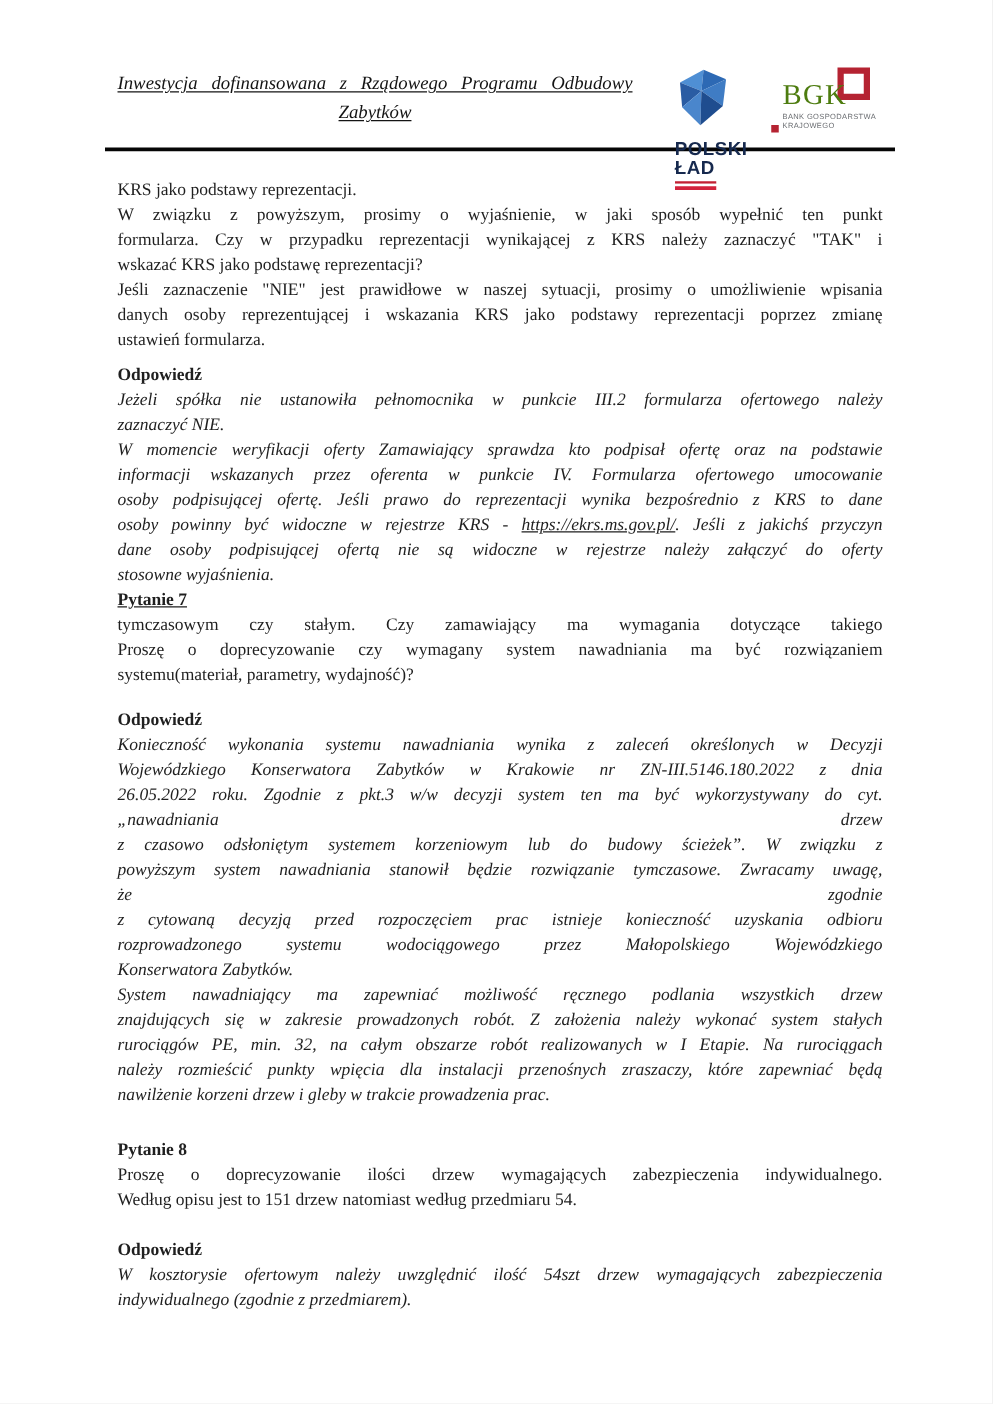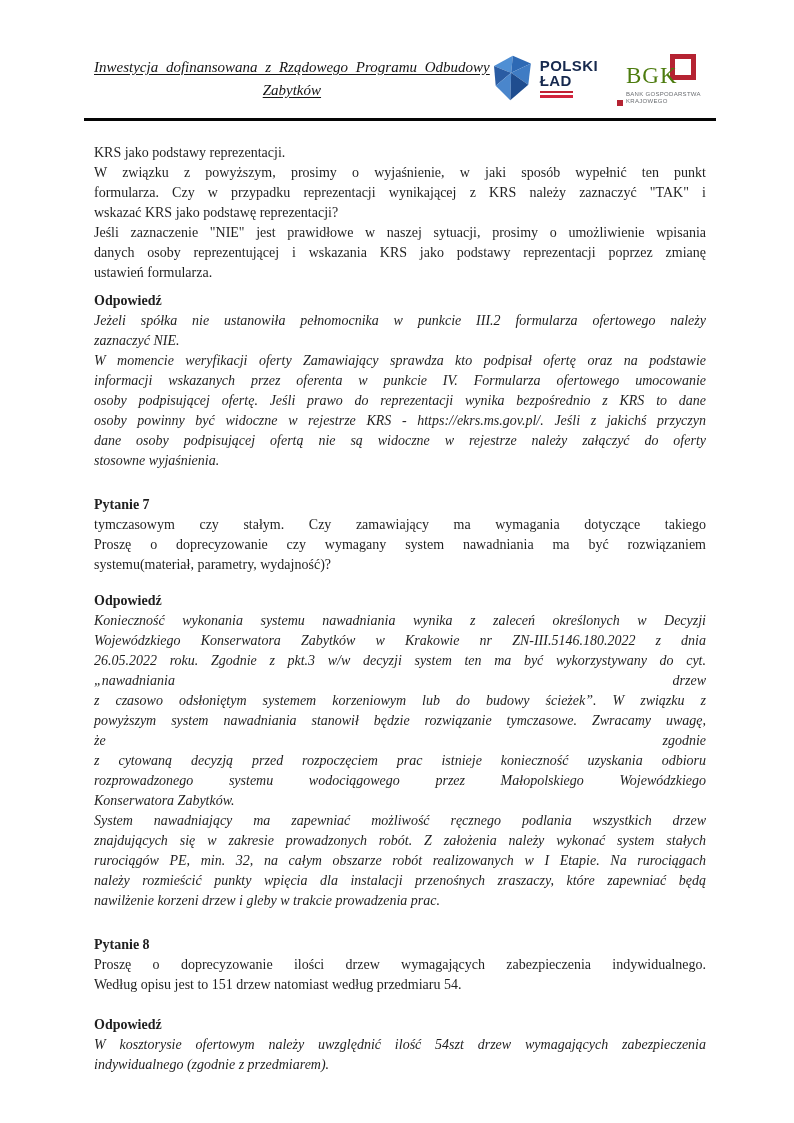--- a/index.html
+++ b/index.html
@@ -16,21 +16,21 @@
   }
 
   
   .doc-header { display:flex; justify-content:space-between; align-items:flex-start; height:58px; }
   .funding-note { width:412px; font-style:italic; font-size:15px; line-height:23px; color:#141414; }
   .funding-note .hline { display:block; text-decoration:underline; text-underline-offset:2px;text-align:center; }
   .funding-note .stretch { text-align:justify; text-align-last:justify; }
 
   .logos { display:flex; gap:22px; margin-top:-2px; }
 
-  .pl-logo { display:flex; gap:6px; }
+  .pl-logo { display:flex; gap:6px;flex-direction:column; }
   .pl-shield svg { width:44px; height:48px; display:block; }
   .pl-textcol { padding-top:4px; }
   .pl-text { font-family:"Liberation Sans", sans-serif; font-weight:bold; font-size:15px; line-height:15px; letter-spacing:.4px; color:#16294e; }
   .pl-stripes { width:33px; margin-top:3px; }
   .pl-stripe-a { height:2px; background:#c22033; }
   .pl-stripe-gap { height:2px; background:#ffffff; }
   .pl-stripe-b { height:3px; background:#d2233c; }
 
   .bgk-logo { position:relative; width:86px; height:56px; }
   .bgk-square { position:absolute; top:0; right:10px; width:16px; height:16px; border:5px solid #b52332; }
@@ -39,21 +39,21 @@
   .bgk-dot { position:absolute; left:-3px; top:46px; width:6px; height:6px; background:#b52332; }
 
   .rule { height:3px; background:#050505; margin:4px -10px 0 -10px; }
 
   
   .doc-body { margin-top:22px; font-size:14px; line-height:20px; }
   .heading { font-weight:bold; }
   .para.italic { font-style:italic; }
   .para .line { text-align:justify; text-align-last:justify; }
   .para .line.lastline { text-align-last:left; }
-  .doc-link { color:#1f1f1f; cursor:pointer; }
+  .doc-link { text-decoration:underline; color:#1f1f1f; cursor:pointer; }
 </style>
 </head>
 <body>
 
 <div class="page">
 
   <div class="doc-header">
     <div class="funding-note">
       <span class="hline stretch">Inwestycja dofinansowana z Rządowego Programu Odbudowy</span>
       <span class="hline">Zabytków</span>
@@ -114,21 +114,21 @@
         <div class="line lastline">zaznaczyć NIE.</div>
       </div>
       <div class="para italic">
         <div class="line">W momencie weryfikacji oferty Zamawiający sprawdza kto podpisał ofertę oraz na podstawie</div>
         <div class="line">informacji wskazanych przez oferenta w punkcie IV. Formularza ofertowego umocowanie</div>
         <div class="line">osoby podpisującej ofertę. Jeśli prawo do reprezentacji wynika bezpośrednio z KRS to dane</div>
         <div class="line"><span>osoby powinny być widoczne w rejestrze KRS - </span><span class="doc-link">https://ekrs.ms.gov.pl/</span><span>. Jeśli z jakichś przyczyn</span></div>
         <div class="line">dane osoby podpisującej ofertą nie są widoczne w rejestrze należy załączyć do oferty</div>
         <div class="line lastline">stosowne wyjaśnienia.</div>
       </div>
-      <div class="heading" style="margin-top: 24px;">Pytanie 7</div>
+      <div class="heading" style=" text-decoration: underline;">Pytanie 7</div>
       <div class="para normal">
         <div class="line">tymczasowym czy stałym. Czy zamawiający ma wymagania dotyczące takiego</div>
         <div class="line">Proszę o doprecyzowanie czy wymagany system nawadniania ma być rozwiązaniem</div>
         <div class="line lastline">systemu(materiał, parametry, wydajność)?</div>
       </div>
       <div class="heading" style="margin-top: 16px;">Odpowiedź</div>
       <div class="para italic">
         <div class="line">Konieczność wykonania systemu nawadniania wynika z zaleceń określonych w Decyzji</div>
         <div class="line">Wojewódzkiego Konserwatora Zabytków w Krakowie nr ZN-III.5146.180.2022 z dnia</div>
         <div class="line">26.05.2022 roku. Zgodnie z pkt.3 w/w decyzji system ten ma być wykorzystywany do cyt.</div>

